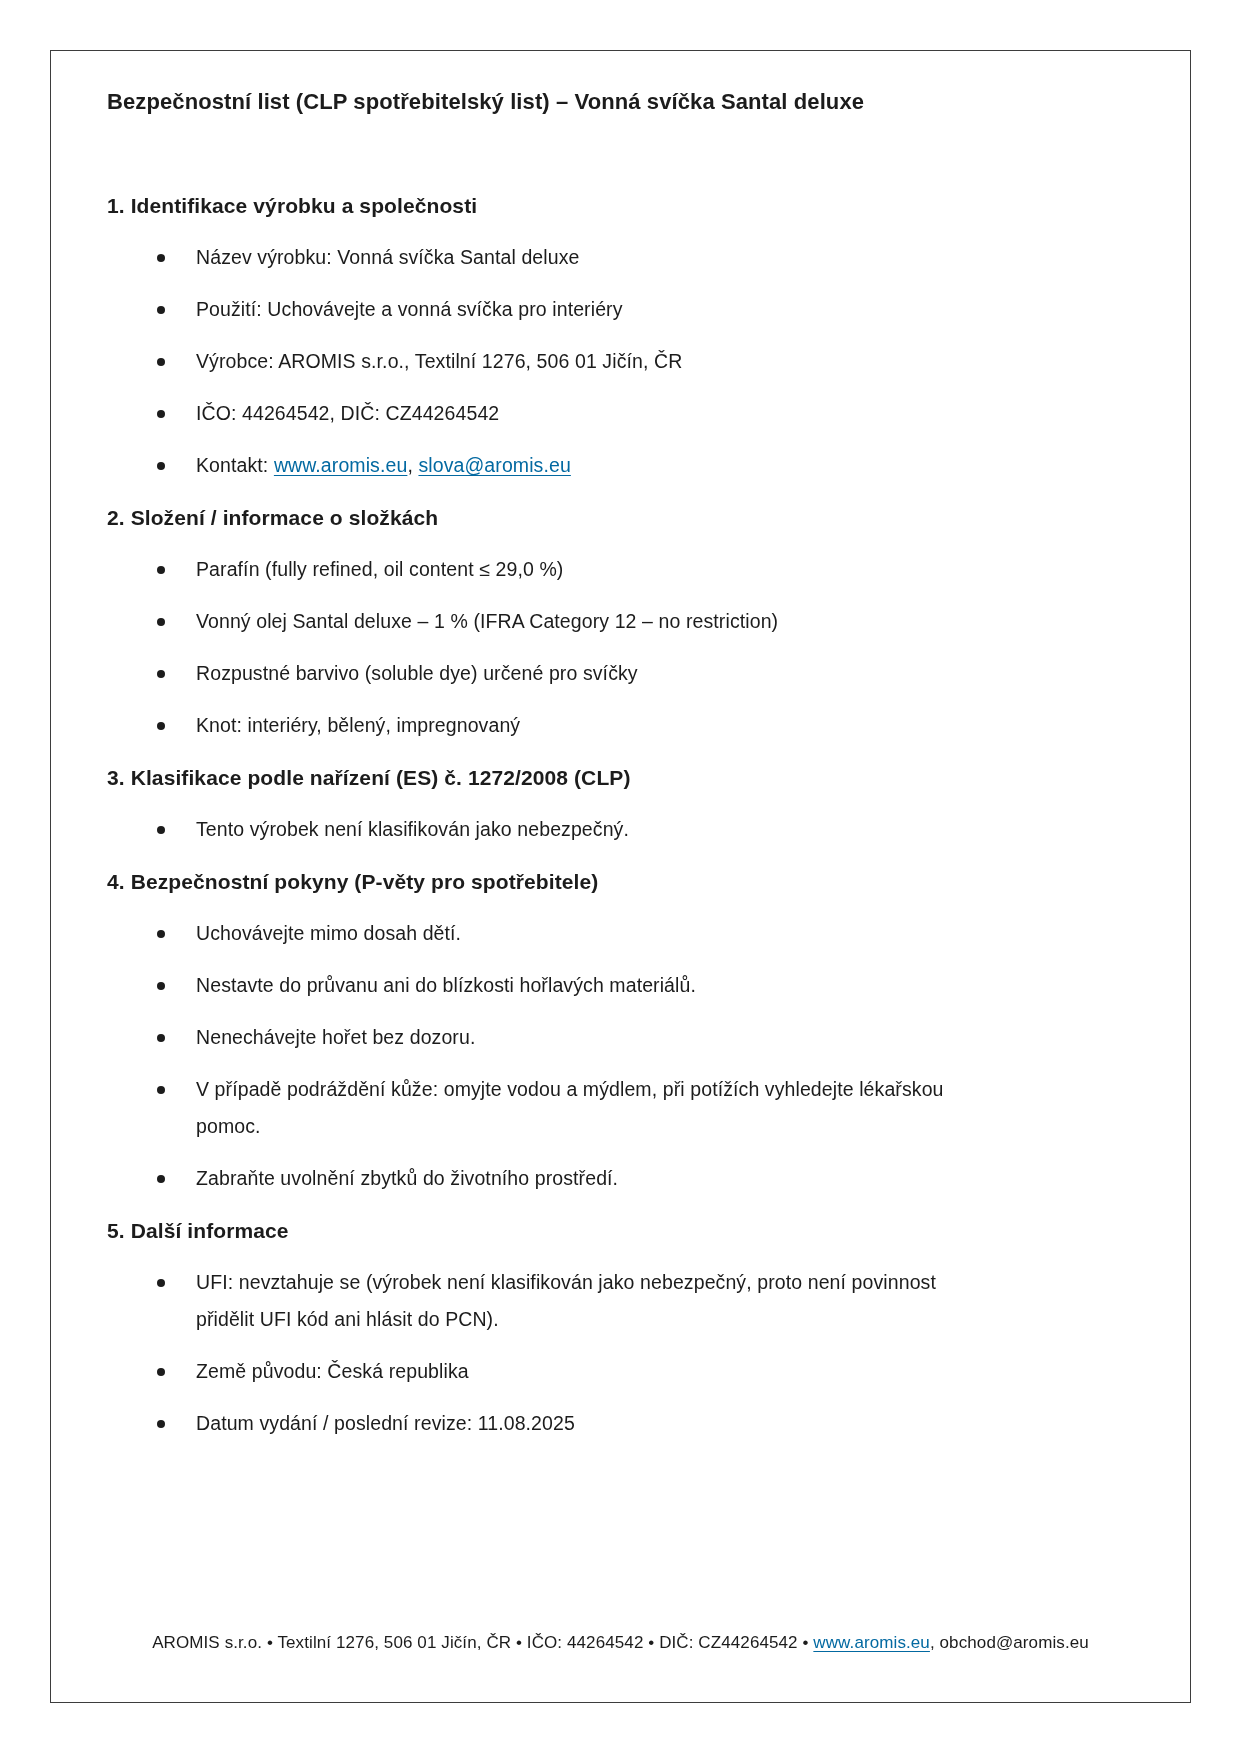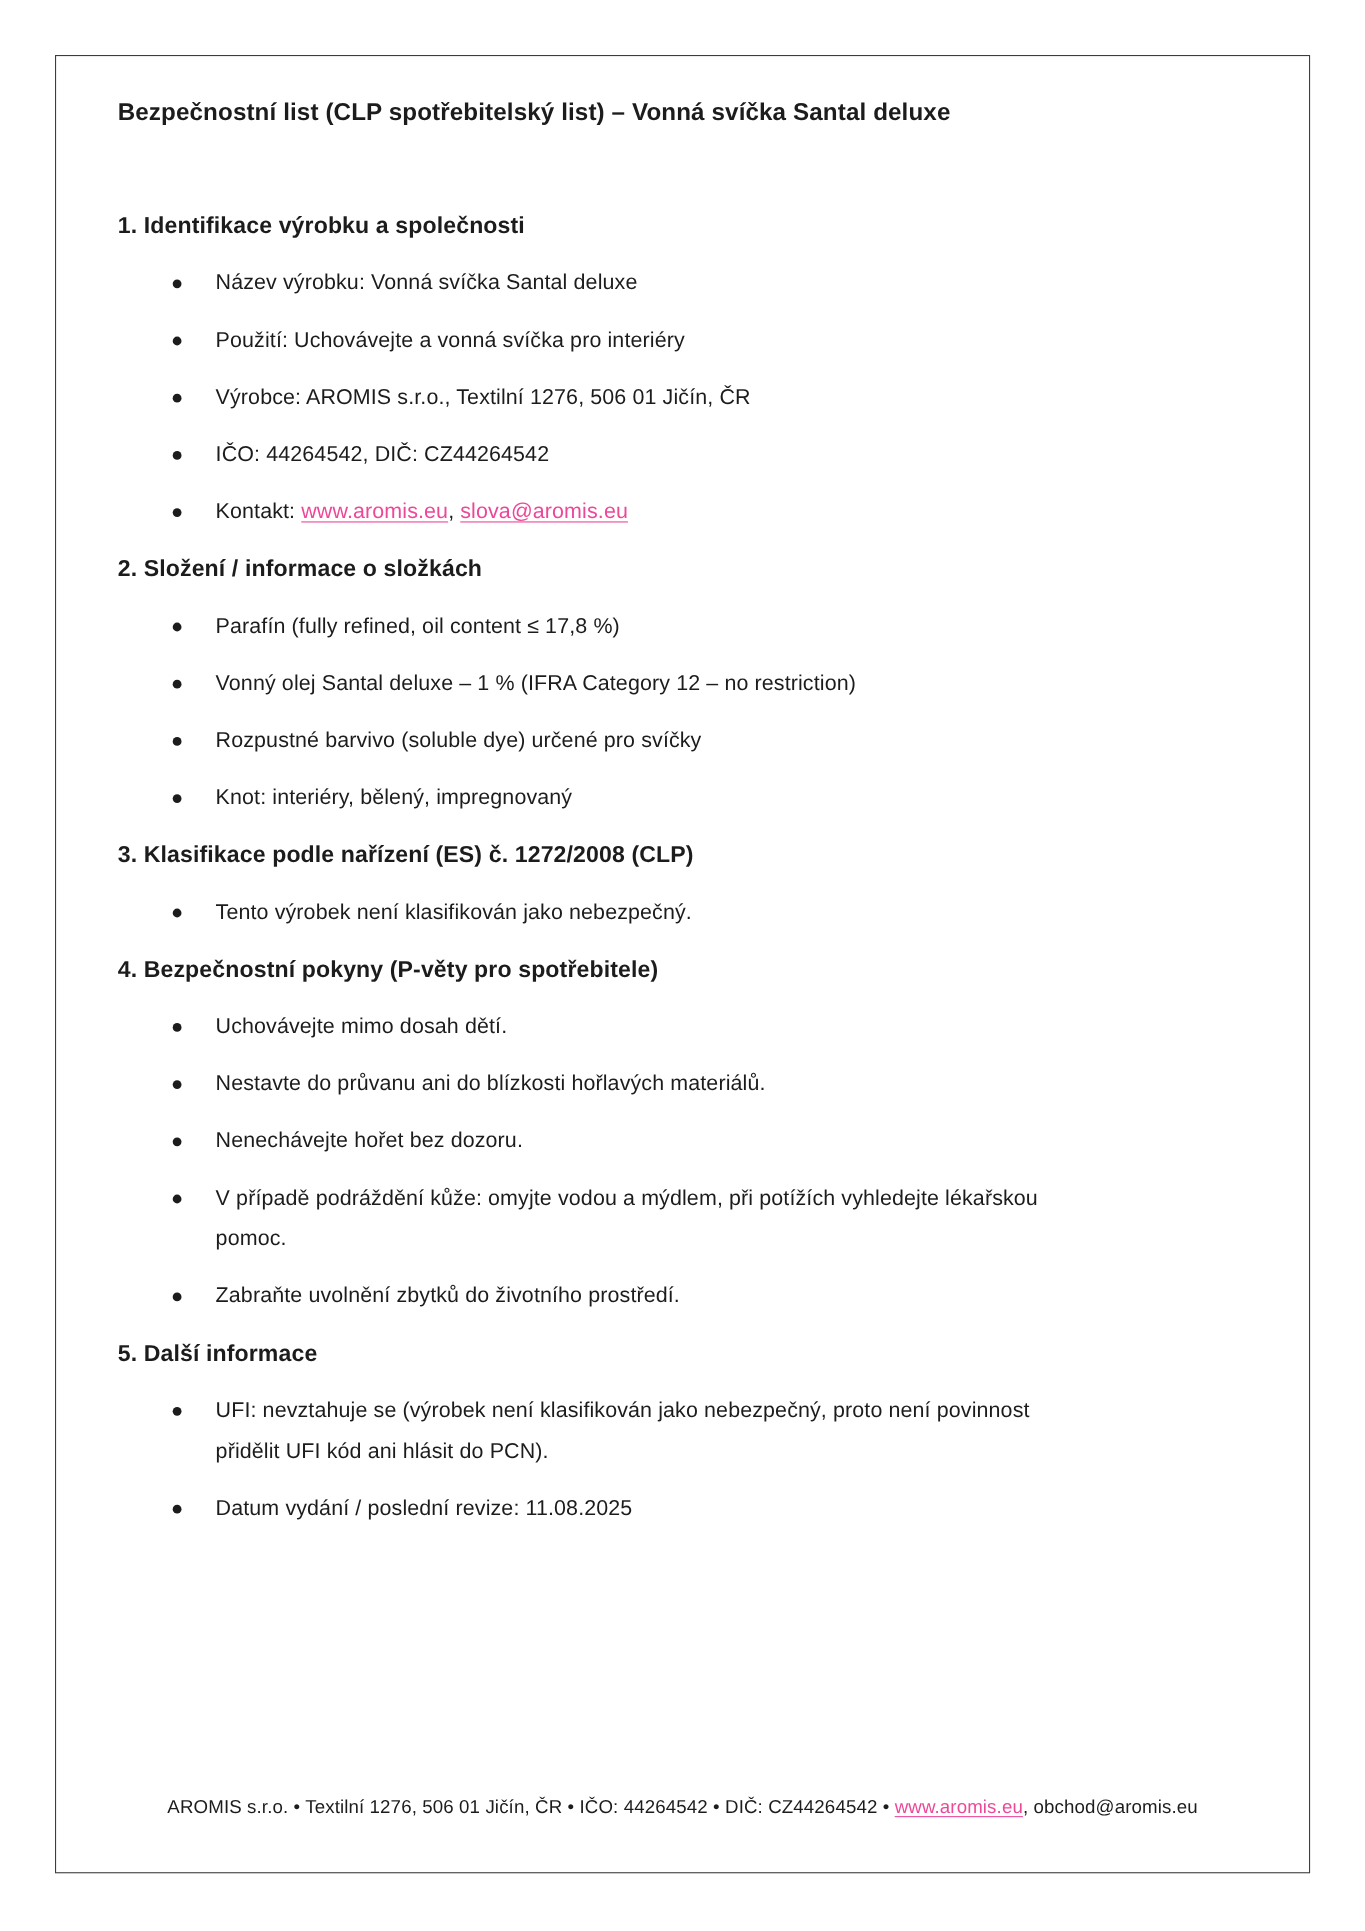--- a/index.html
+++ b/index.html
@@ -63,21 +63,21 @@
     margin: 0;
     font-size: 19.5px;
     line-height: 37px;
     white-space: pre-line;
     letter-spacing: 0.1px;
   }
   .bullet-text .seg-bold {
     font-weight: 400;
   }
   a.doc-link {
-    color: #ec4899;
+    color: #0369a1;
     text-decoration: underline;
     text-decoration-thickness: 1px;
     text-underline-offset: 3px;
     cursor: pointer;
   }
   .page-footer {
     position: absolute;
     left: 51px;
     top: 1630px;
     width: 1139px;
@@ -111,21 +111,21 @@
           <span class="bullet-dot"></span>
           <p class="bullet-text"><span>IČO: 44264542, DIČ: CZ44264542</span></p>
         </div>
         <div class="bullet-row">
           <span class="bullet-dot"></span>
           <p class="bullet-text"><span>Kontakt: </span><a class="doc-link">www.aromis.eu</a><span>, </span><a class="doc-link">slova@aromis.eu</a></p>
         </div>
         <h2 class="section-heading">2. Složení / informace o složkách</h2>
         <div class="bullet-row">
           <span class="bullet-dot"></span>
-          <p class="bullet-text"><span>Parafín (fully refined, oil content ≤ 17,8 %)</span></p>
+          <p class="bullet-text"><span>Parafín (fully refined, oil content ≤ 29,0 %)</span></p>
         </div>
         <div class="bullet-row">
           <span class="bullet-dot"></span>
           <p class="bullet-text"><span>Vonný olej Santal deluxe – 1 % (IFRA Category 12 – no restriction)</span></p>
         </div>
         <div class="bullet-row">
           <span class="bullet-dot"></span>
           <p class="bullet-text"><span>Rozpustné barvivo (soluble dye) určené pro svíčky</span></p>
         </div>
         <div class="bullet-row">
@@ -160,19 +160,23 @@
           <p class="bullet-text"><span>Zabraňte uvolnění zbytků do životního prostředí.</span></p>
         </div>
         <h2 class="section-heading">5. Další informace</h2>
         <div class="bullet-row">
           <span class="bullet-dot"></span>
           <p class="bullet-text"><span>UFI: nevztahuje se (výrobek není klasifikován jako nebezpečný, proto není povinnost
 přidělit UFI kód ani hlásit do PCN).</span></p>
         </div>
         <div class="bullet-row">
           <span class="bullet-dot"></span>
+          <p class="bullet-text"><span>Země původu: Česká republika</span></p>
+        </div>
+        <div class="bullet-row">
+          <span class="bullet-dot"></span>
           <p class="bullet-text"><span>Datum vydání / poslední revize: 11.08.2025</span></p>
         </div>
       </div>
   </div>
 </div>
 
 <div class="page-footer" id="footer"><span>AROMIS s.r.o. • Textilní 1276, 506 01 Jičín, ČR • IČO: 44264542 • DIČ: CZ44264542 • </span><a class="doc-link">www.aromis.eu</a><span>, obchod@aromis.eu</span></div>
 
 </body></html>

